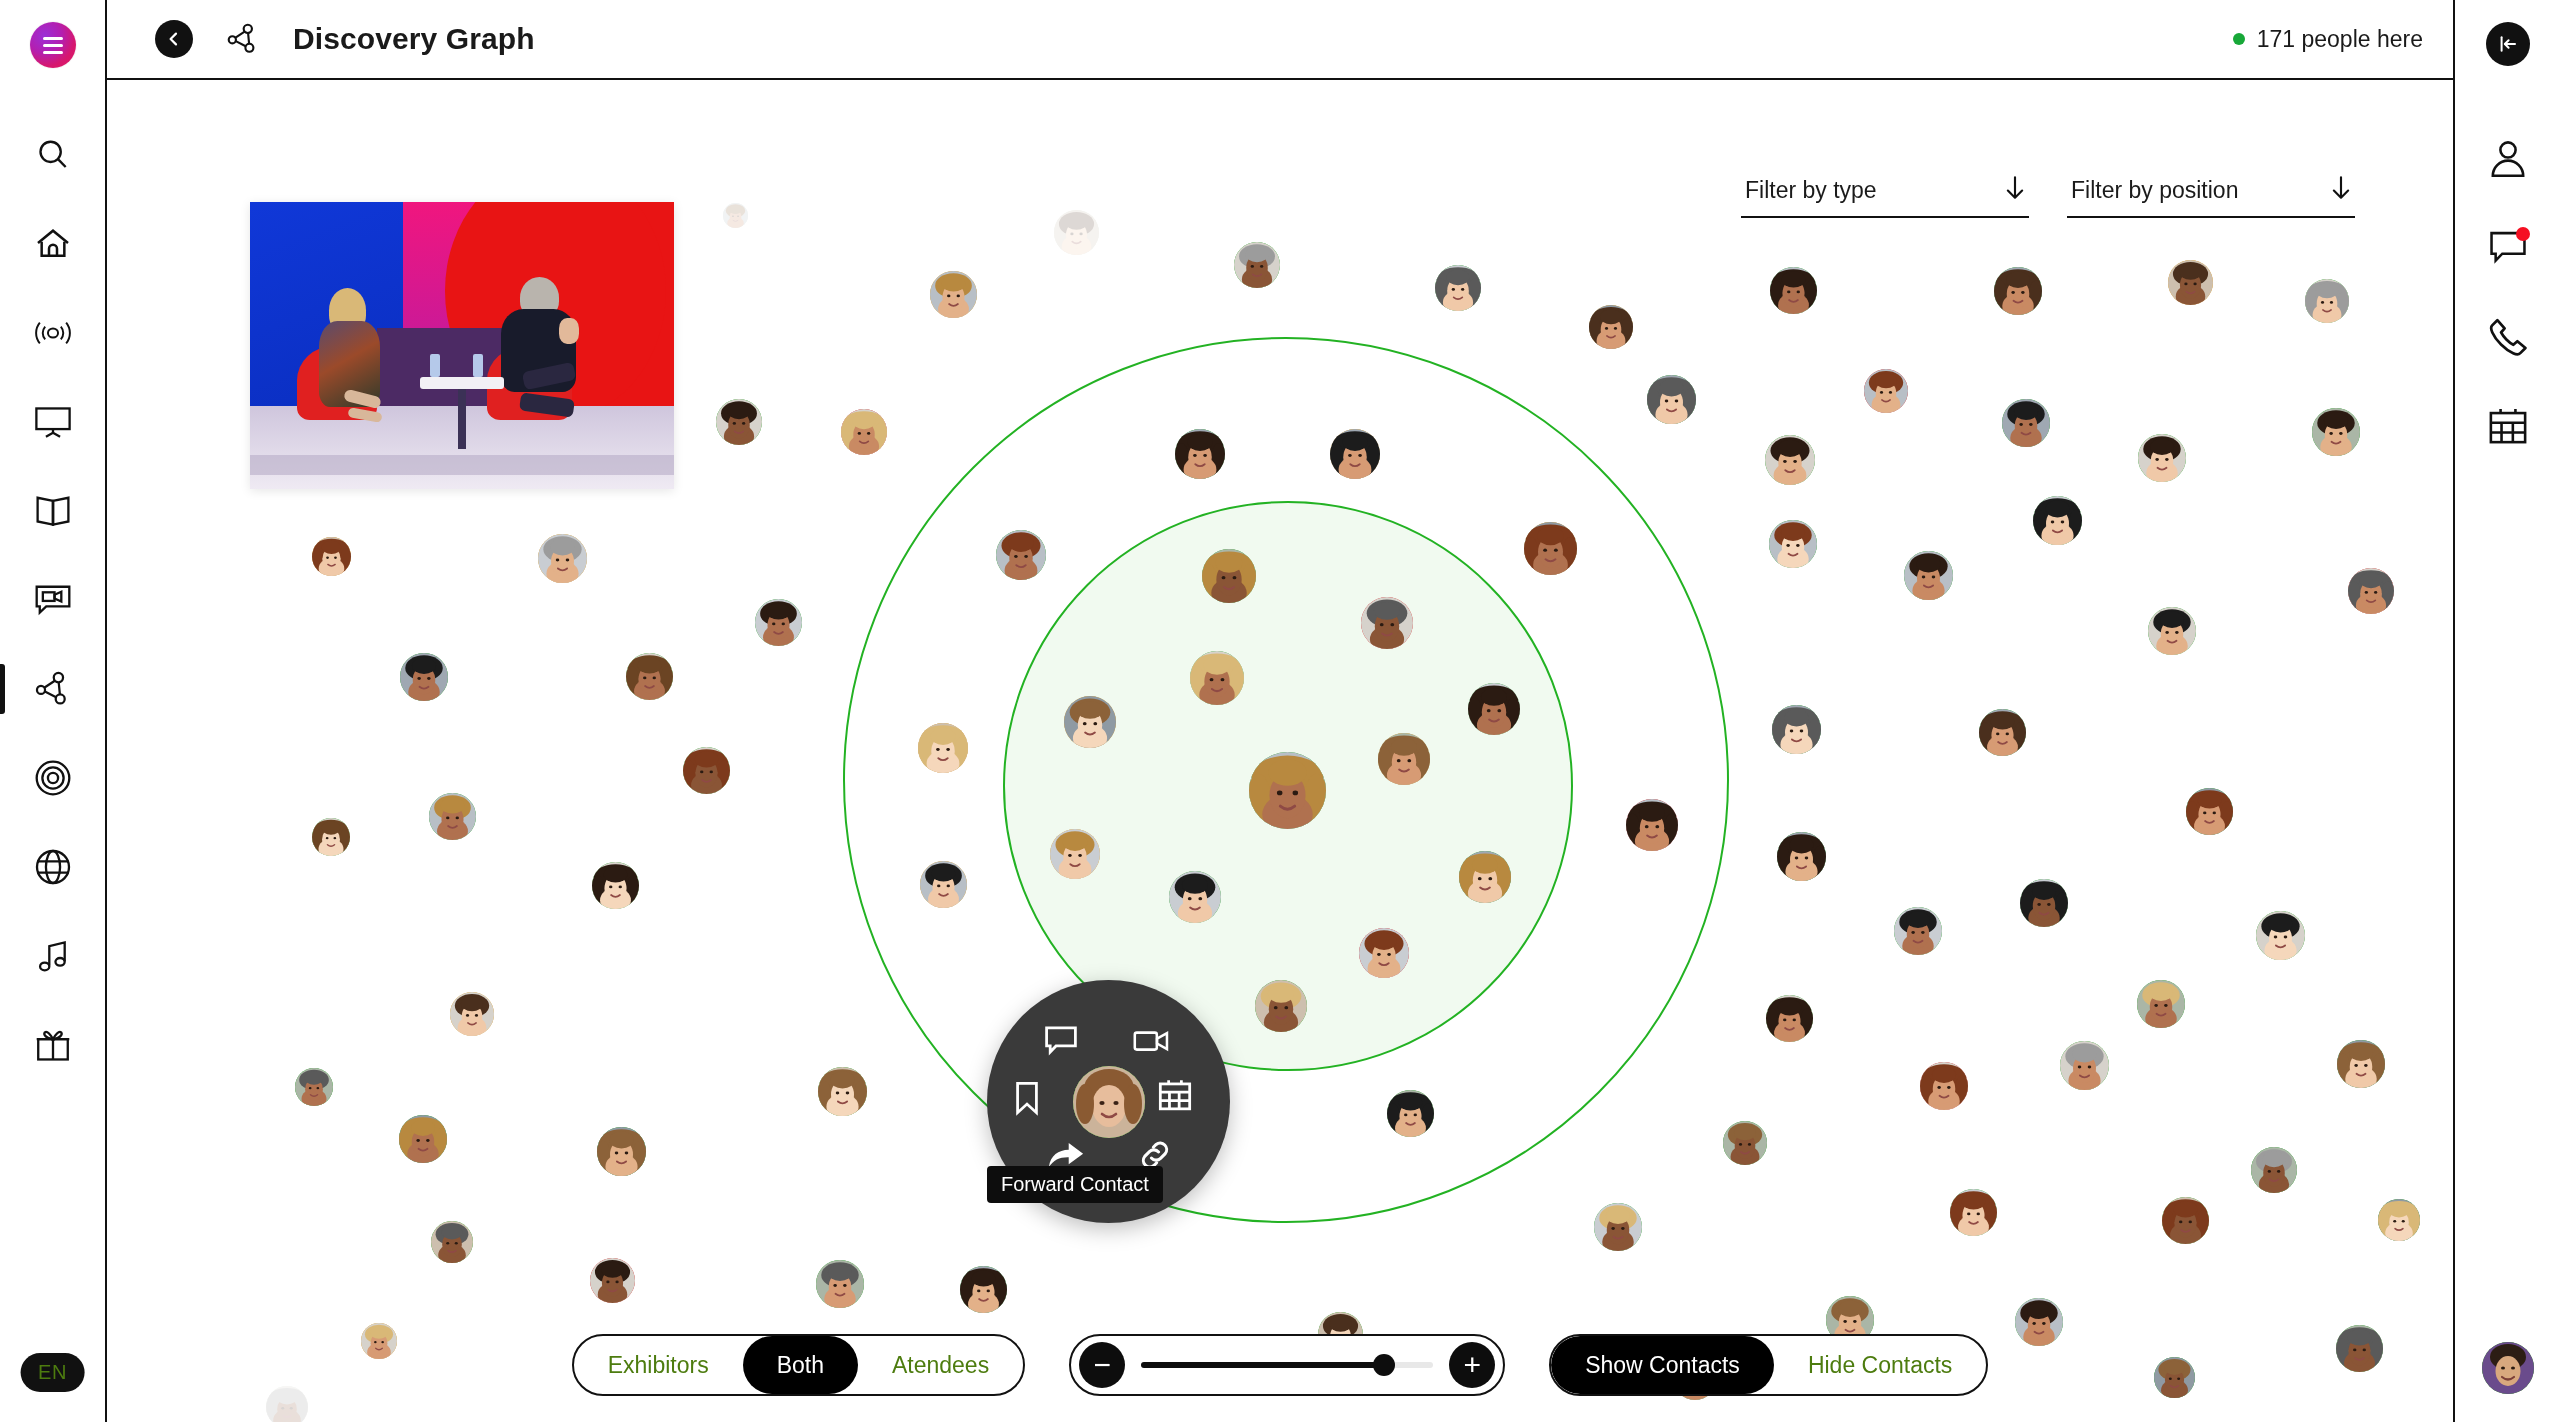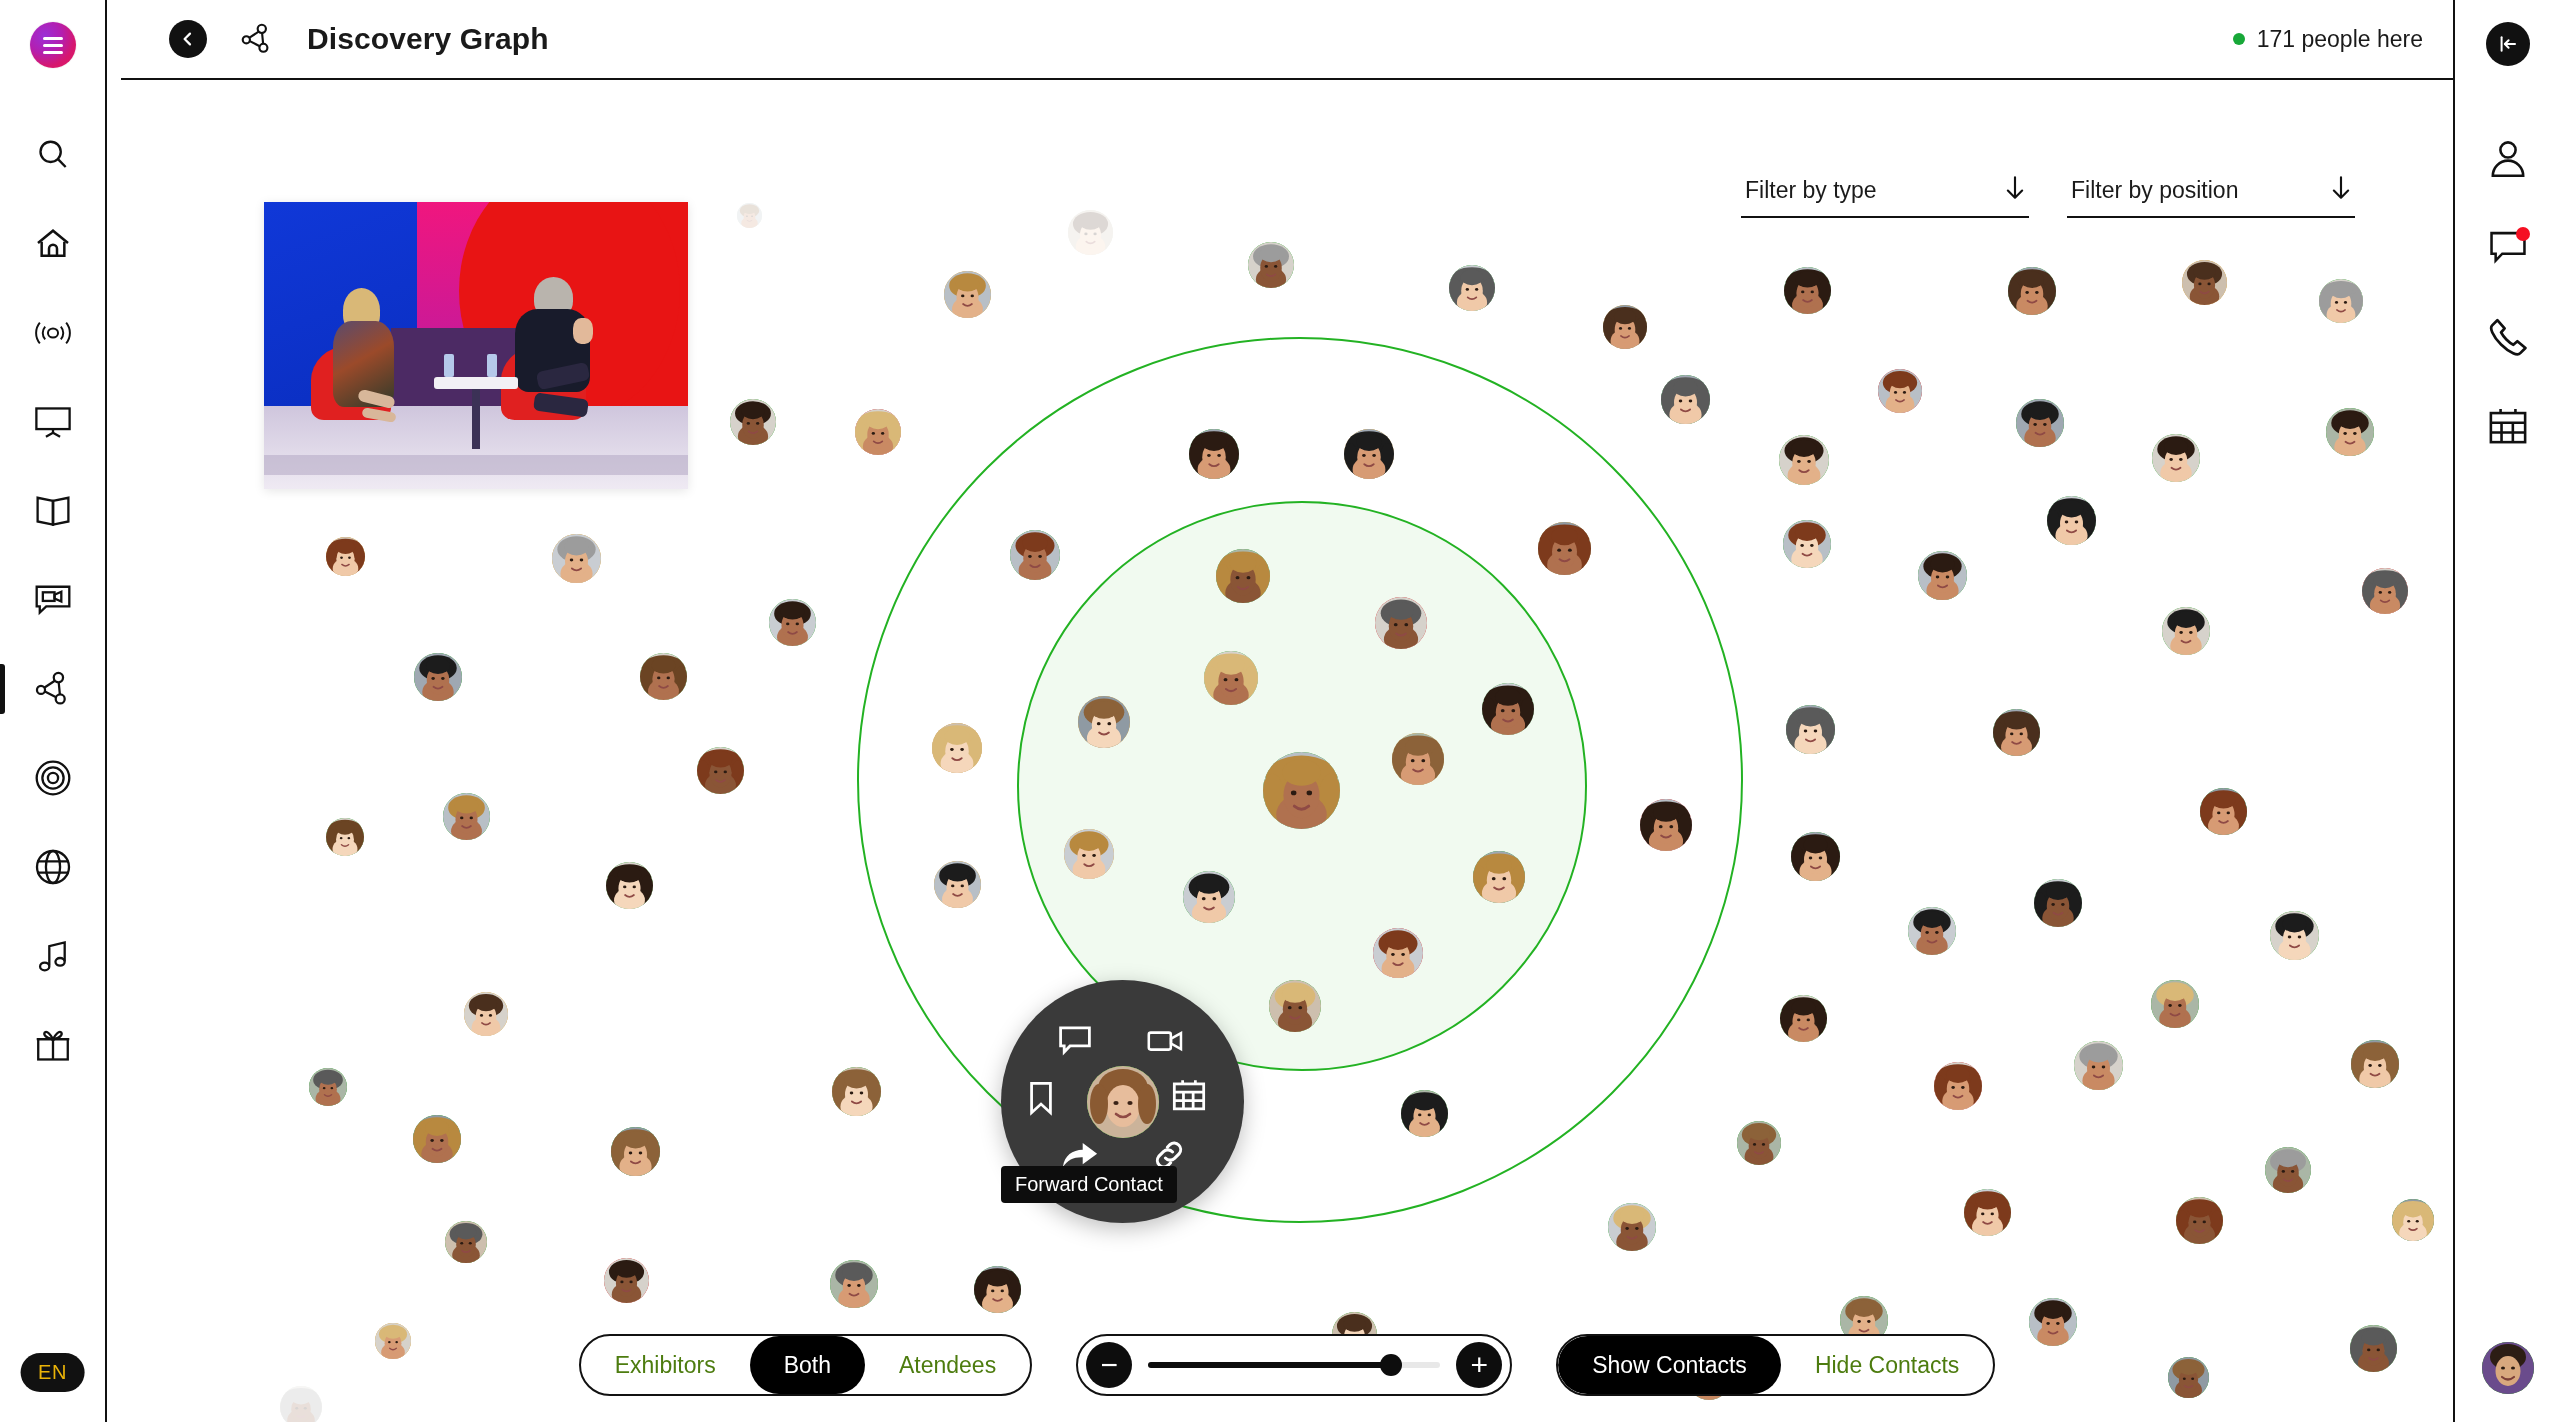--- a/index.html
+++ b/index.html
@@ -42,26 +42,26 @@
     display: flex; align-items: center; justify-content: center;
   }
   .rail-item svg { display: block; }
   .rail-item.active::before {
     content: ""; position: absolute; left: 0; top: 20px;
     width: 5px; height: 50px; background: #111; border-radius: 0 3px 3px 0;
   }
   .lang-badge {
     position: absolute; left: 50%; transform: translateX(-50%);
     bottom: 30px;
-    background: #111; color: #eab308; border-radius: 20px;
+    background: #111; color: #4d7c0f; border-radius: 20px;
     padding: 8px 18px; font-size: 20px; letter-spacing: 0.5px;
   }
 
   
-  .main-col { position: relative; flex: 1 1 auto; height: 1422px; display: flex; flex-direction: column; padding-left: 14px; }
+  .main-col { position: relative; flex: 1 1 auto; height: 1422px; display: flex; flex-direction: column; }
 
   .topbar {
     position: relative;
     height: 80px; flex: 0 0 80px;
     border-bottom: 2px solid #111;
     display: flex; align-items: center;
     padding: 0 30px 0 48px;
   }
   .back-btn {
     width: 38px; height: 38px; border-radius: 50%;

